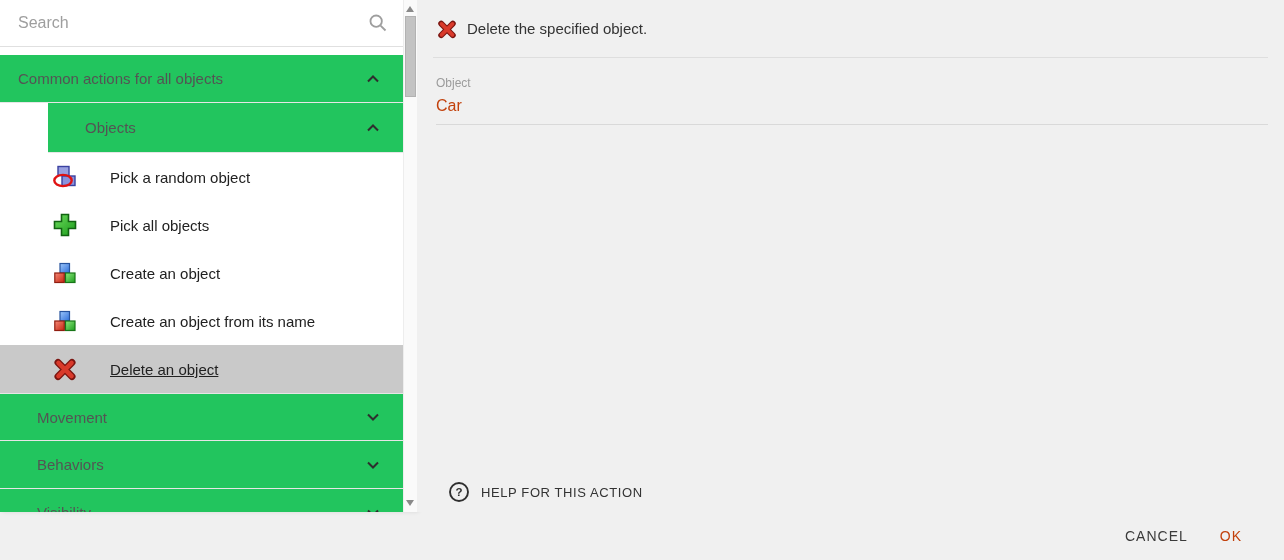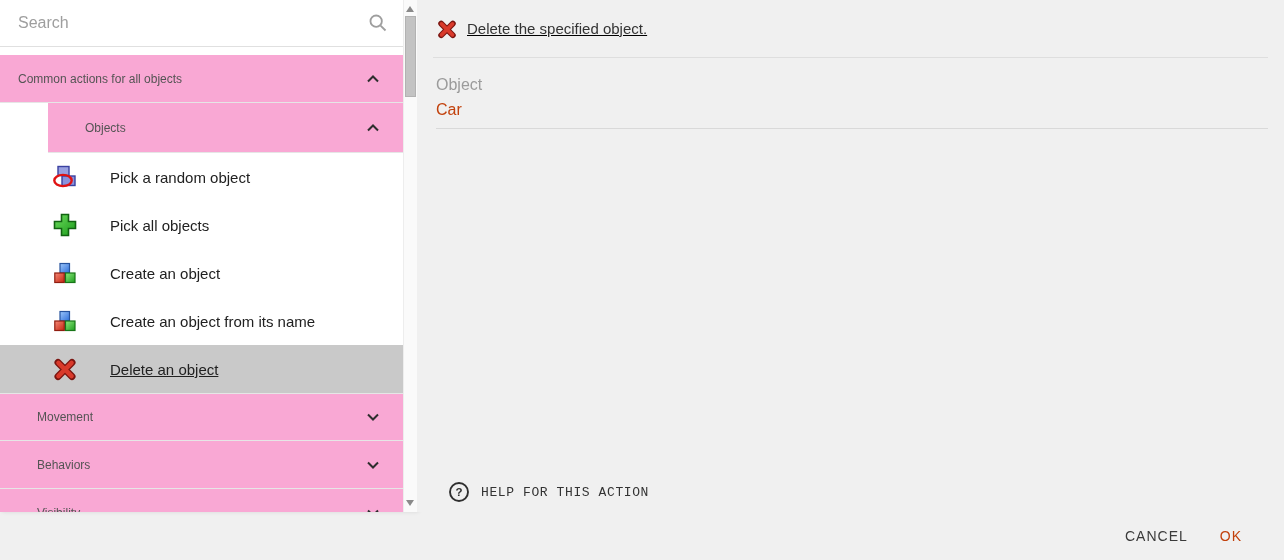--- a/index.html
+++ b/index.html
@@ -15,22 +15,22 @@
 
   .search-row { position:relative; height:47px; border-bottom:1px solid #e0e0e0; }
   .search-row input { width:100%; height:46px; border:none; outline:none; padding:0 44px 0 18px;
                       font-family:"Liberation Sans", sans-serif; font-size:16px; color:#701a75; background:transparent; }
   .search-row input::placeholder { color:#9e9e9e; opacity:1; }
   .search-icon { position:absolute; right:14px; top:12px; width:22px; height:22px; }
 
   .list { padding-top:8px; }
 
   .cat-row { height:48px; display:flex; align-items:center; justify-content:space-between;
-             padding:0 16px 0 18px; font-size:12px; color:#545454; cursor:pointer;
-             border-bottom:1px solid #e6e6e6; background:#f9a8d4; }
+             padding:0 16px 0 18px; font-size:15px; color:#545454; cursor:pointer;
+             border-bottom:1px solid #e6e6e6; background:#22c55e; }
   .cat-row.nested { padding-left:37px; }
   .cat-row.tall { height:50px;margin-left:48px; }
   .cat-row.bt { border-top:1px solid #e6e6e6; }
   .chev { width:24px; height:24px; flex:0 0 auto; margin-right:2px; }
 
   .item-row { height:48px; display:flex; align-items:center; font-size:15px; color:#212121; cursor:pointer; background:#fff; }
   .item-row.selected { background:#c9c9c9;text-decoration:underline; }
   .icon-box { width:26px; height:26px; margin-left:52px; flex:0 0 auto;
               display:flex; align-items:center; justify-content:center; }
   .item-label { margin-left:32px; }
@@ -40,35 +40,35 @@
                background:#fafafa; border-left:1px solid #ededed; }
   .sb-thumb { position:absolute; left:1px; top:16px; width:11px; height:81px;
               background:#c3c3c3; border:1px solid #b2b2b2; }
   .sb-up, .sb-down { position:absolute; left:2px; width:0; height:0;
                      border-left:4px solid transparent; border-right:4px solid transparent; }
   .sb-up { top:6px; border-bottom:6px solid #8a8a8a; }
   .sb-down { bottom:6px; border-top:6px solid #8a8a8a; }
 
   
   .right-panel { position:absolute; left:417px; top:0; width:867px; height:512px; background:#f0f0f0; }
-  .detail-header { height:57px; display:flex; align-items:center; padding-left:20px;text-decoration:underline; }
+  .detail-header { height:57px; display:flex; align-items:center; padding-left:20px; }
   .detail-header .hdr-icon { width:20px; height:20px; flex:0 0 auto; }
   .detail-title { margin-left:10px; font-size:15px; color:#333333; }
   .divider { height:1px; background:#dedede; margin:0 16px; }
 
   .field-block { margin:18px 16px 0 19px; }
-  .field-label { font-size:16px; color:#9b9b9b; }
+  .field-label { font-size:12px; color:#9b9b9b; }
   .field-value { font-size:16px; color:#c2410c; margin-top:7px; cursor:text; }
   .field-underline { height:1px; background:#d9d9d9; margin-top:9px; }
 
   .help-btn { position:absolute; left:31px; bottom:2px; height:36px; padding:0 8px 0 0;
               display:flex; align-items:center; gap:11px; cursor:pointer; background:transparent; border:none; }
   .help-btn .help-icon { width:22px; height:22px; }
   .help-label { font-size:13px; font-weight:500; letter-spacing:.6px; color:#333333;
-                font-family:Liberation Mono, monospace; }
+                font-family:Liberation Sans, sans-serif; }
 
   
   .footer { position:absolute; left:0; bottom:0; width:1284px; height:48px;
             display:flex; align-items:center; justify-content:flex-end; padding-right:26px; }
   .btn { border:none; background:transparent; cursor:pointer; padding:8px 16px;
          font-family:"Liberation Sans", sans-serif; font-size:14px; font-weight:500;
          letter-spacing:1px; color:#3a3a3a; }
   .btn.ok { color:#c2410c; }
 </style>
 </head>

